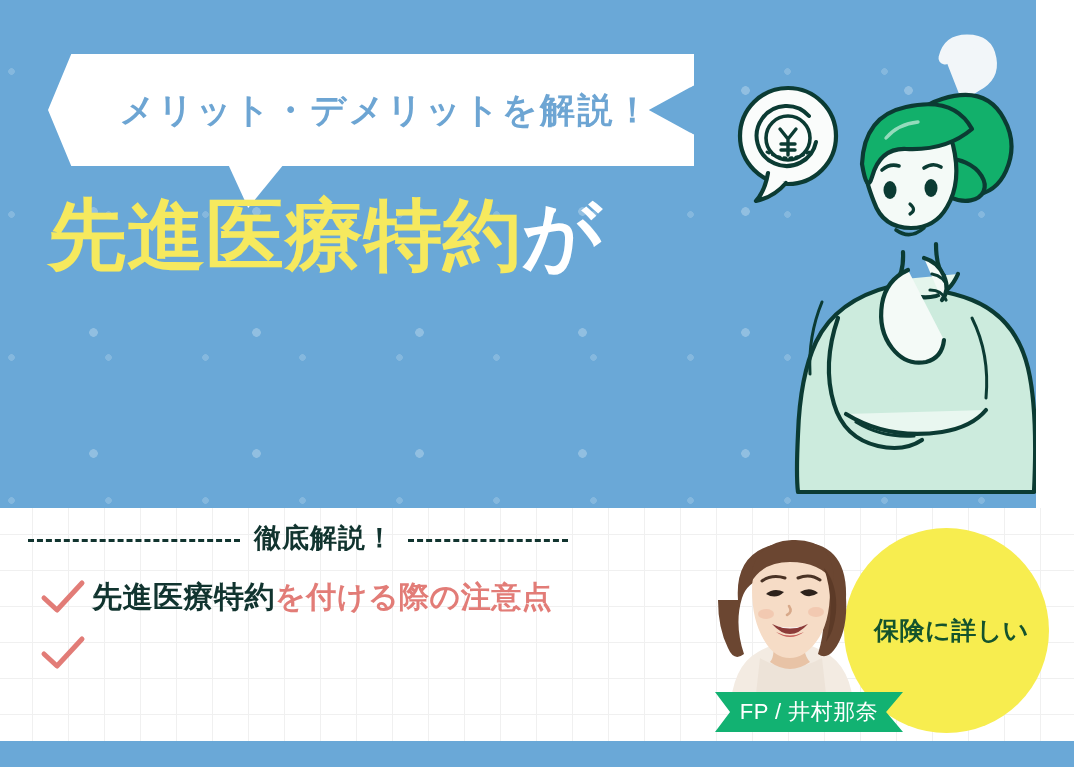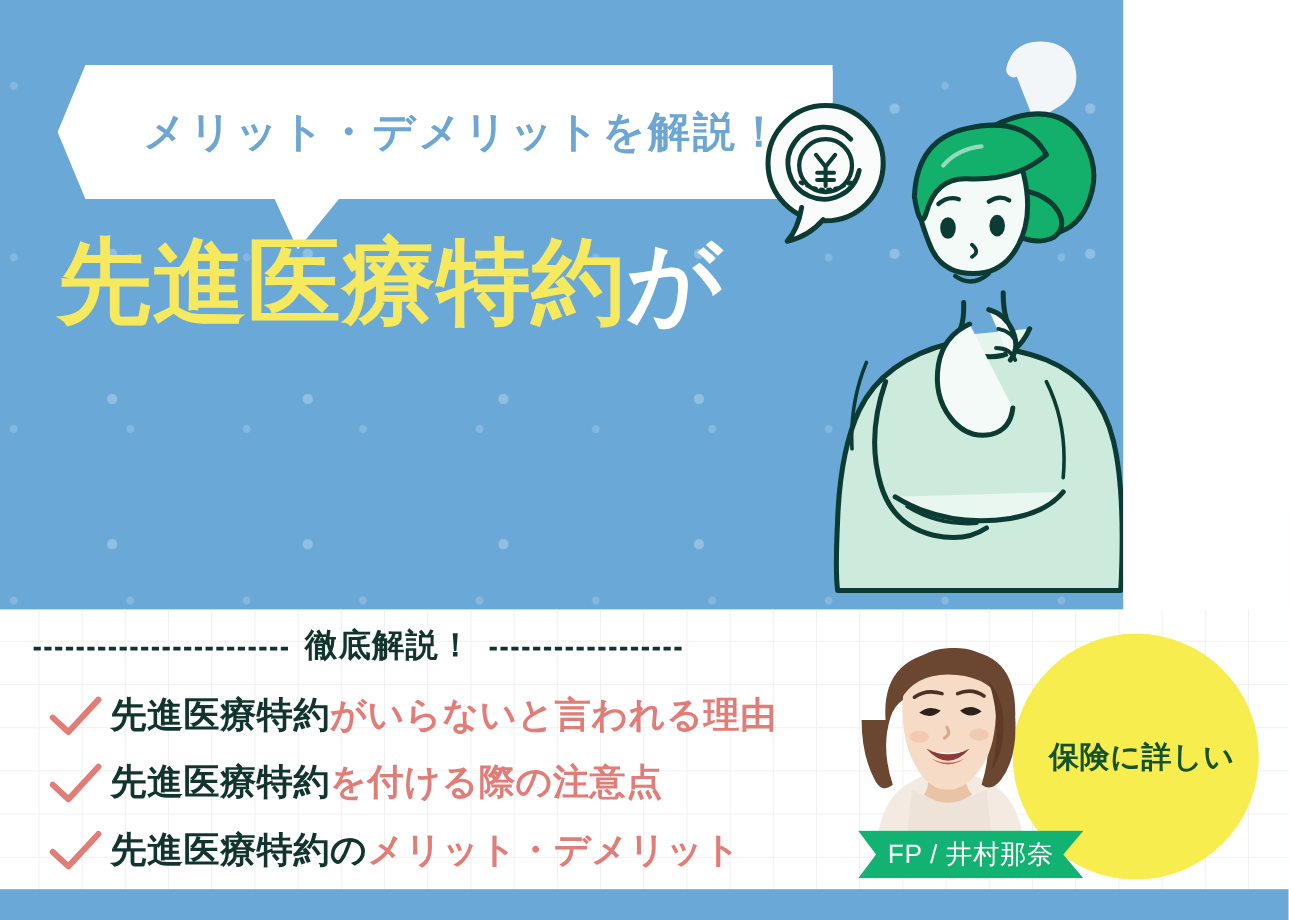--- a/index.html
+++ b/index.html
@@ -9,21 +9,21 @@
     font-family:"Liberation Sans", sans-serif;
     background:#ffffff; overflow:hidden;
   }
   #banner {
     position:relative; width:1074px; height:767px; overflow:hidden;
     background:#ffffff;
   }
 
   
   .hero {
-    position:absolute; left:0; top:0; width:936px; height:508px;
+    position:absolute; left:0; top:0; width:1036px; height:508px;
     background:#6AA8D7; overflow:hidden;
   }
   .hero-dots {
     position:absolute; inset:0;
     background-image:
       radial-gradient(circle, rgba(255,255,255,.26) 4px, transparent 4.6px),
       radial-gradient(circle, rgba(255,255,255,.18) 3px, transparent 3.6px);
     background-size: 163px 121px, 97px 143px;
     background-position: 12px 30px, 60px 0px;
   }
@@ -227,45 +227,36 @@
   </div>
 
   <div class="kicker">
     <span class="kicker-dash"></span>
     <span class="kicker-text">徹底解説！</span>
     <span class="kicker-dash right"></span>
   </div>
 
   <div class="checklist">
 
-    <div class="check-row">
-      <span class="check-icon">
-        <svg viewBox="0 0 46 38">
-            <path d="M4 20 L17 32 L42 5" fill="none" stroke="#E27C77" stroke-width="5" stroke-linecap="round" stroke-linejoin="round"></path>
-          </svg>
-      </span>
-      <span class="check-label"><span class="t-dark">先進医療特約</span><span class="t-red">がいらないと言われる理由</span></span>
-    </div>
 
     <div class="check-row">
       <span class="check-icon">
         <svg viewBox="0 0 46 38">
             <path d="M4 20 L17 32 L42 5" fill="none" stroke="#E27C77" stroke-width="5" stroke-linecap="round" stroke-linejoin="round"></path>
           </svg>
       </span>
       <span class="check-label"><span class="t-dark">先進医療特約</span><span class="t-red">を付ける際の注意点</span></span>
     </div>
 
     <div class="check-row">
       <span class="check-icon">
         <svg viewBox="0 0 46 38">
             <path d="M4 20 L17 32 L42 5" fill="none" stroke="#E27C77" stroke-width="5" stroke-linecap="round" stroke-linejoin="round"></path>
           </svg>
       </span>
-      <span class="check-label"><span class="t-dark">先進医療特約の</span><span class="t-red">メリット・デメリット</span></span>
     </div>
   </div>
 
   <div class="fp-circle">
     <div class="fp-circle-inner">
       <span class="fp-c1">保険に詳しい</span>
     </div>
   </div>
 
   <div class="fp-photo">

